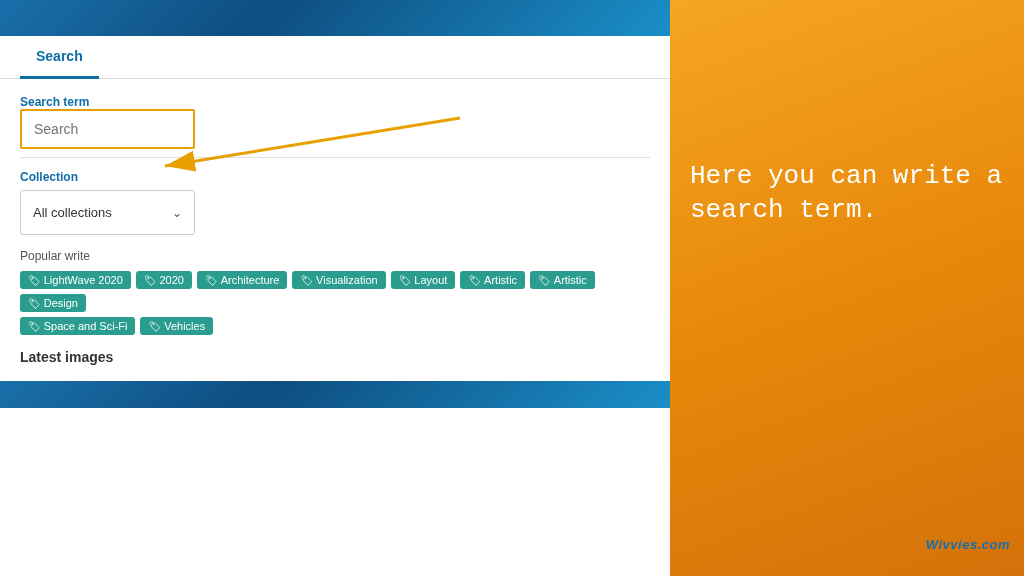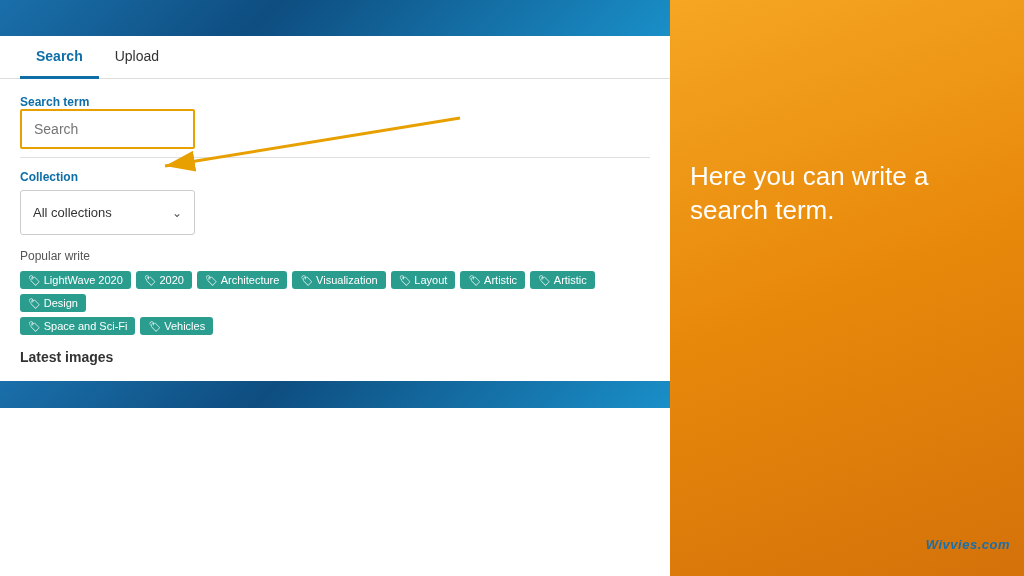--- a/index.html
+++ b/index.html
@@ -162,20 +162,21 @@
       padding: 20px;
       position: relative;
     }
 
     .callout-text {
       font-size: 26px;
       color: #fff;
       font-weight: 400;
       line-height: 1.3;
       margin-top: 140px;
+      font-family: Liberation Mono, monospace;
     }
 
     .watermark {
       position: absolute;
       bottom: 24px;
       right: 14px;
       font-size: 13px;
       color: #1a6faa;
       font-style: italic;
       font-weight: bold;
@@ -185,21 +186,20 @@
 </head>
 <body>
 
 <div class="left-panel">
   <div class="top-banner"></div>
 
   <div class="content-area">
 
     <div class="tabs">
       <div class="tab active">Search</div>
-      <div class="tab">Upload</div>
     </div>
 
     <div class="form-area">
       
       <div class="field-label">Search term</div>
       <div class="search-box-wrapper">
         <input class="search-input" type="text" placeholder="Search" style="">
       </div>
 
       <div class="divider"></div>

